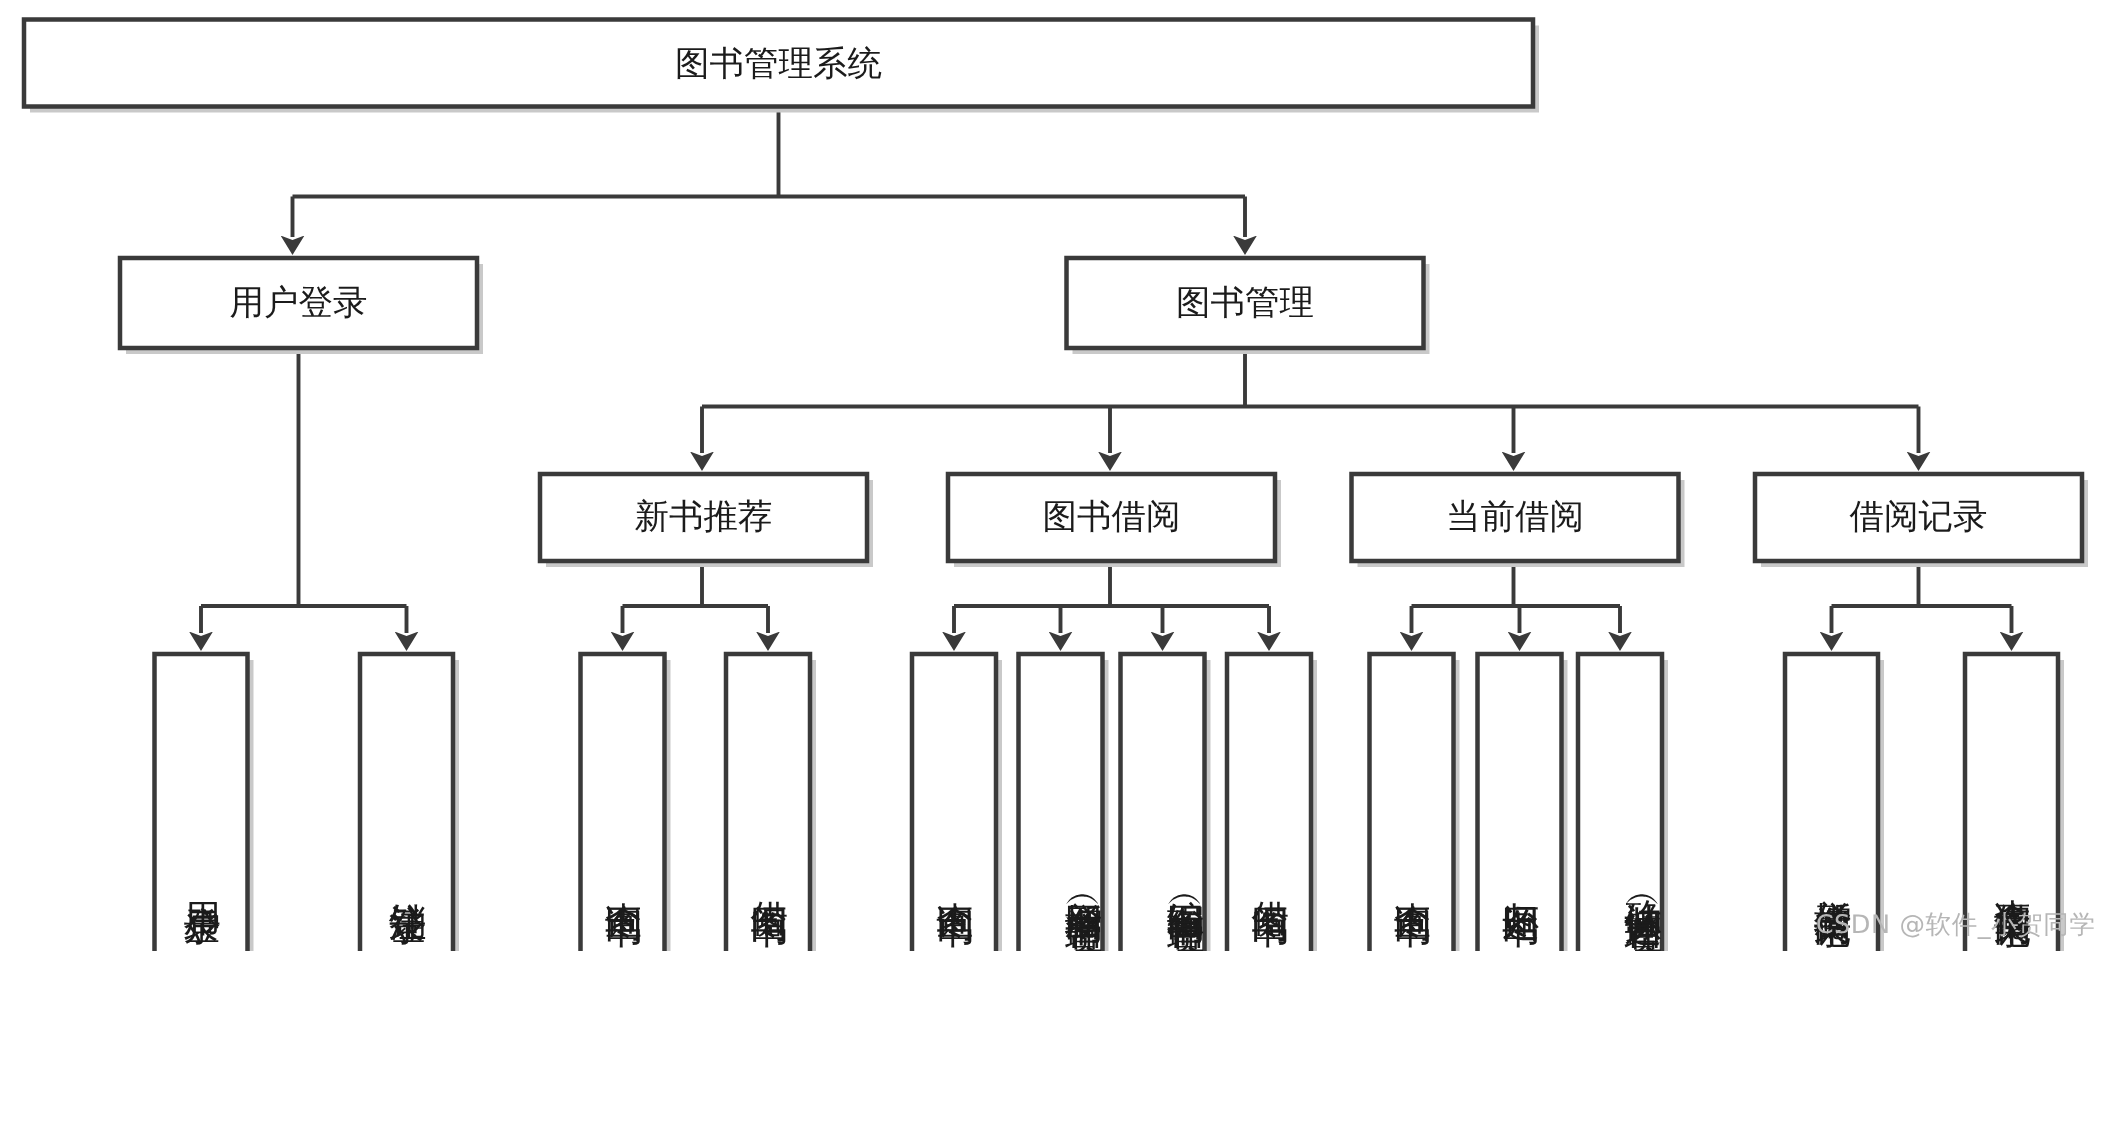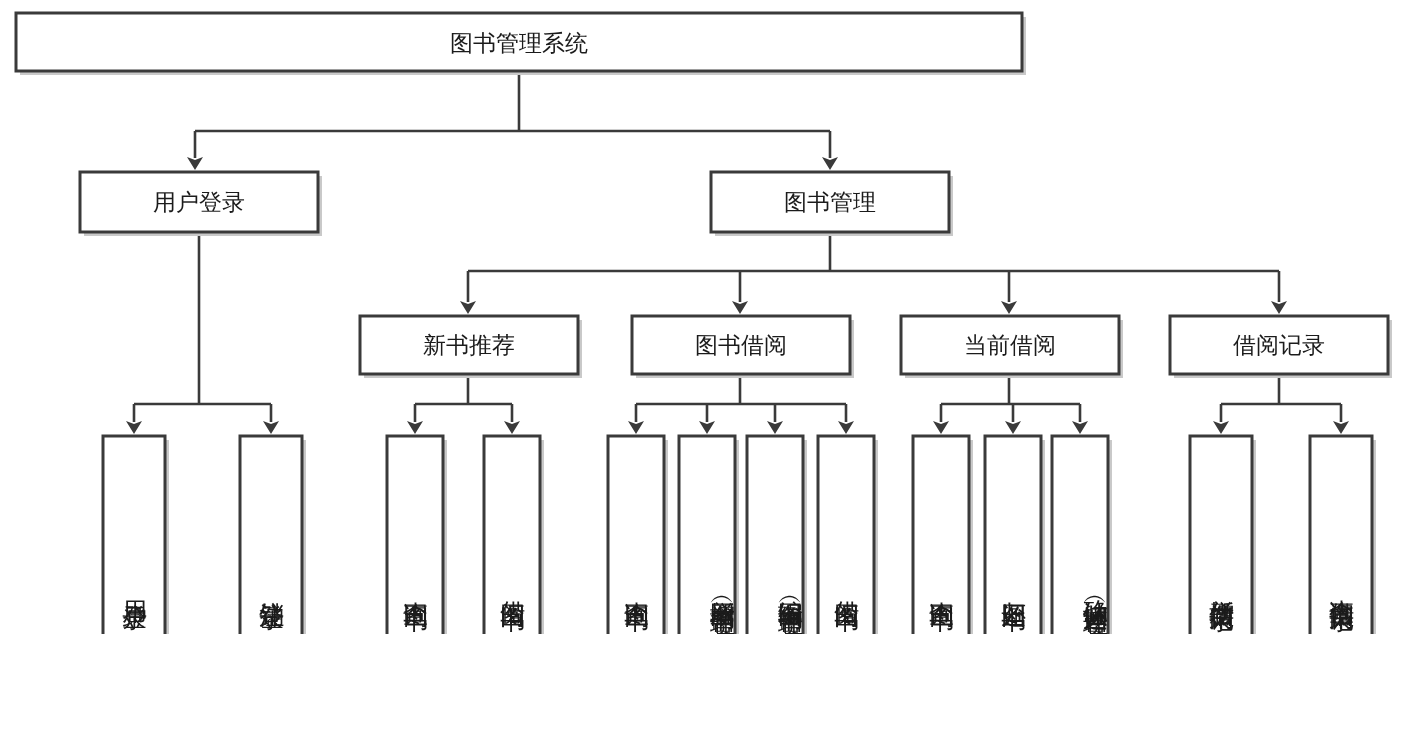--- a/index.html
+++ b/index.html
@@ -235,13 +235,14 @@
   <span class="node-label-v" style="left:608px; top:436px; width:56px; height:298px; display:flex; align-items:center; justify-content:center;">查询图书</span>
   <span class="node-label-v" style="left:679px; top:440px; width:56px; height:298px; display:flex; align-items:flex-start; justify-content:center;">新增图书（管理员）</span>
   <span class="node-label-v" style="left:747px; top:440px; width:56px; height:298px; display:flex; align-items:flex-start; justify-content:center;">编辑图书（管理员）</span>
   <span class="node-label-v" style="left:818px; top:436px; width:56px; height:298px; display:flex; align-items:center; justify-content:center;">借阅图书</span>
   <span class="node-label-v" style="left:913px; top:436px; width:56px; height:298px; display:flex; align-items:center; justify-content:center;">查询图书</span>
   <span class="node-label-v" style="left:985px; top:436px; width:56px; height:298px; display:flex; align-items:center; justify-content:center;">归还图书</span>
   <span class="node-label-v" style="left:1052px; top:440px; width:56px; height:298px; display:flex; align-items:flex-start; justify-content:center;">确认归还（管理员）</span>
   <span class="node-label-v" style="left:1190px; top:436px; width:62px; height:298px; display:flex; align-items:center; justify-content:center;">新增借阅记录</span>
   <span class="node-label-v" style="left:1310px; top:436px; width:62px; height:298px; display:flex; align-items:center; justify-content:center;">查询借阅记录</span>
 
+  <div class="watermark">CSDN @软件_小贺同学</div>
 </div>
 
 </body></html>

